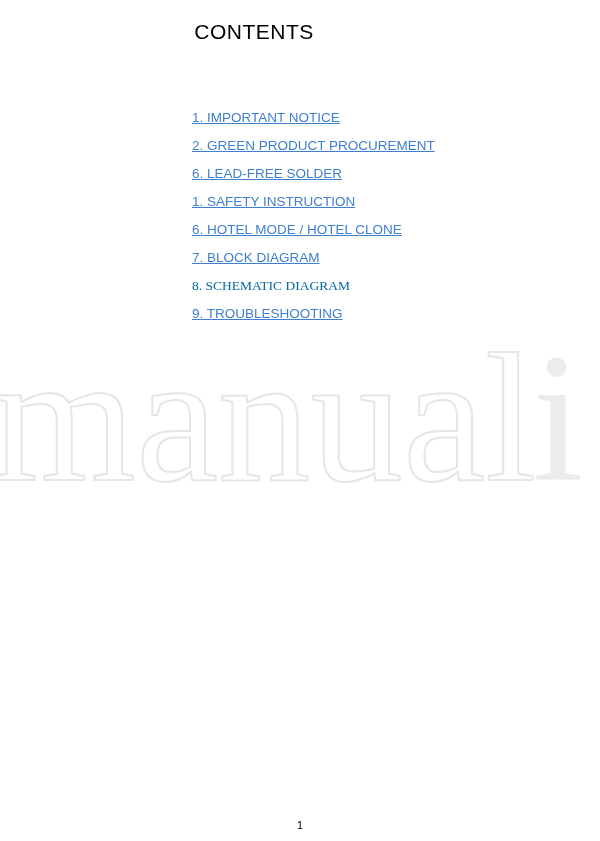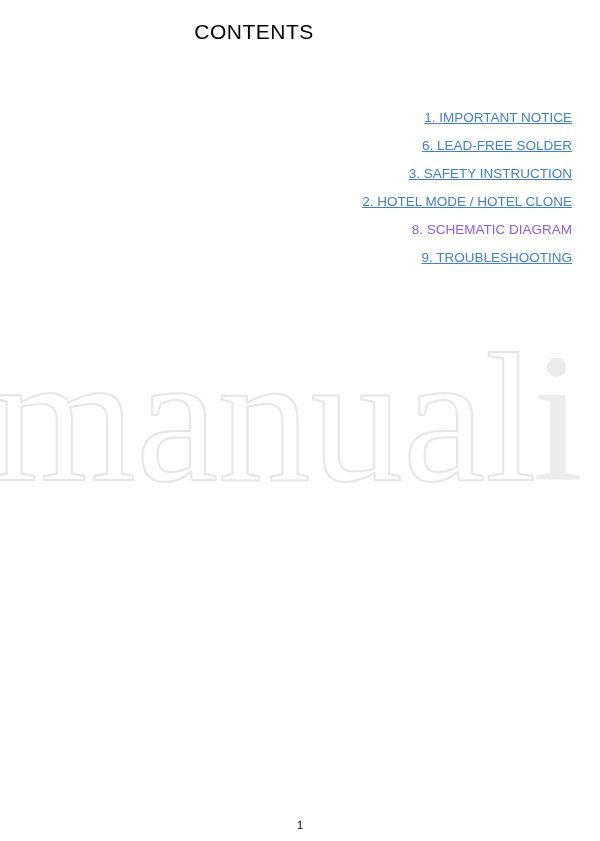--- a/index.html
+++ b/index.html
@@ -29,34 +29,34 @@
     text-align: center;
     font-size: 21px;
     letter-spacing: 0.5px;
     color: #000000;
   }
   .toc {
     position: absolute;
     top: 104px;
     left: 192px;
     width: 380px;
-    text-align: right;
   }
   .toc-item {
     font-size: 13.5px;
     line-height: 28px;
     white-space: nowrap;
   }
   .toc-item.link {
     color: #3f7fd0;
     text-decoration: underline;
     cursor: pointer;
   }
   .toc-item.plain {
-    color: #8b5cf6;
+    color: #0369a1;
+    font-family: Liberation Serif, serif;
   }
   .watermark {
     position: absolute;
     left: -8px;
     top: 330px;
     width: 616px;
     height: 190px;
     pointer-events: none;
     user-select: none;
   }
@@ -75,23 +75,25 @@
 </style>
 </head>
 <body>
 
 <div class="page">
 
   <div class="title">CONTENTS</div>
 
   <div class="toc">
     <div class="toc-item link">1. IMPORTANT NOTICE</div>
+    <div class="toc-item link">2. GREEN PRODUCT PROCUREMENT</div>
     <div class="toc-item link">6. LEAD-FREE SOLDER</div>
-    <div class="toc-item link">3. SAFETY INSTRUCTION</div>
-    <div class="toc-item link">2. HOTEL MODE / HOTEL CLONE</div>
+    <div class="toc-item link">1. SAFETY INSTRUCTION</div>
+    <div class="toc-item link">6. HOTEL MODE / HOTEL CLONE</div>
+    <div class="toc-item link">7. BLOCK DIAGRAM</div>
     <div class="toc-item plain">8. SCHEMATIC DIAGRAM</div>
     <div class="toc-item link">9. TROUBLESHOOTING</div>
   </div>
 
   <div class="watermark">
     <svg width="616" height="190" viewBox="0 0 616 190" xmlns="http://www.w3.org/2000/svg">
       <text x="0" y="150" font-family="Liberation Serif, serif" font-size="185" fill="none" stroke="#e6e6e6" stroke-width="2">manual</text>
       <text x="540" y="150" font-family="Liberation Serif, serif" font-size="185" fill="#ececec" stroke="none">i</text>
     </svg>
   </div>

